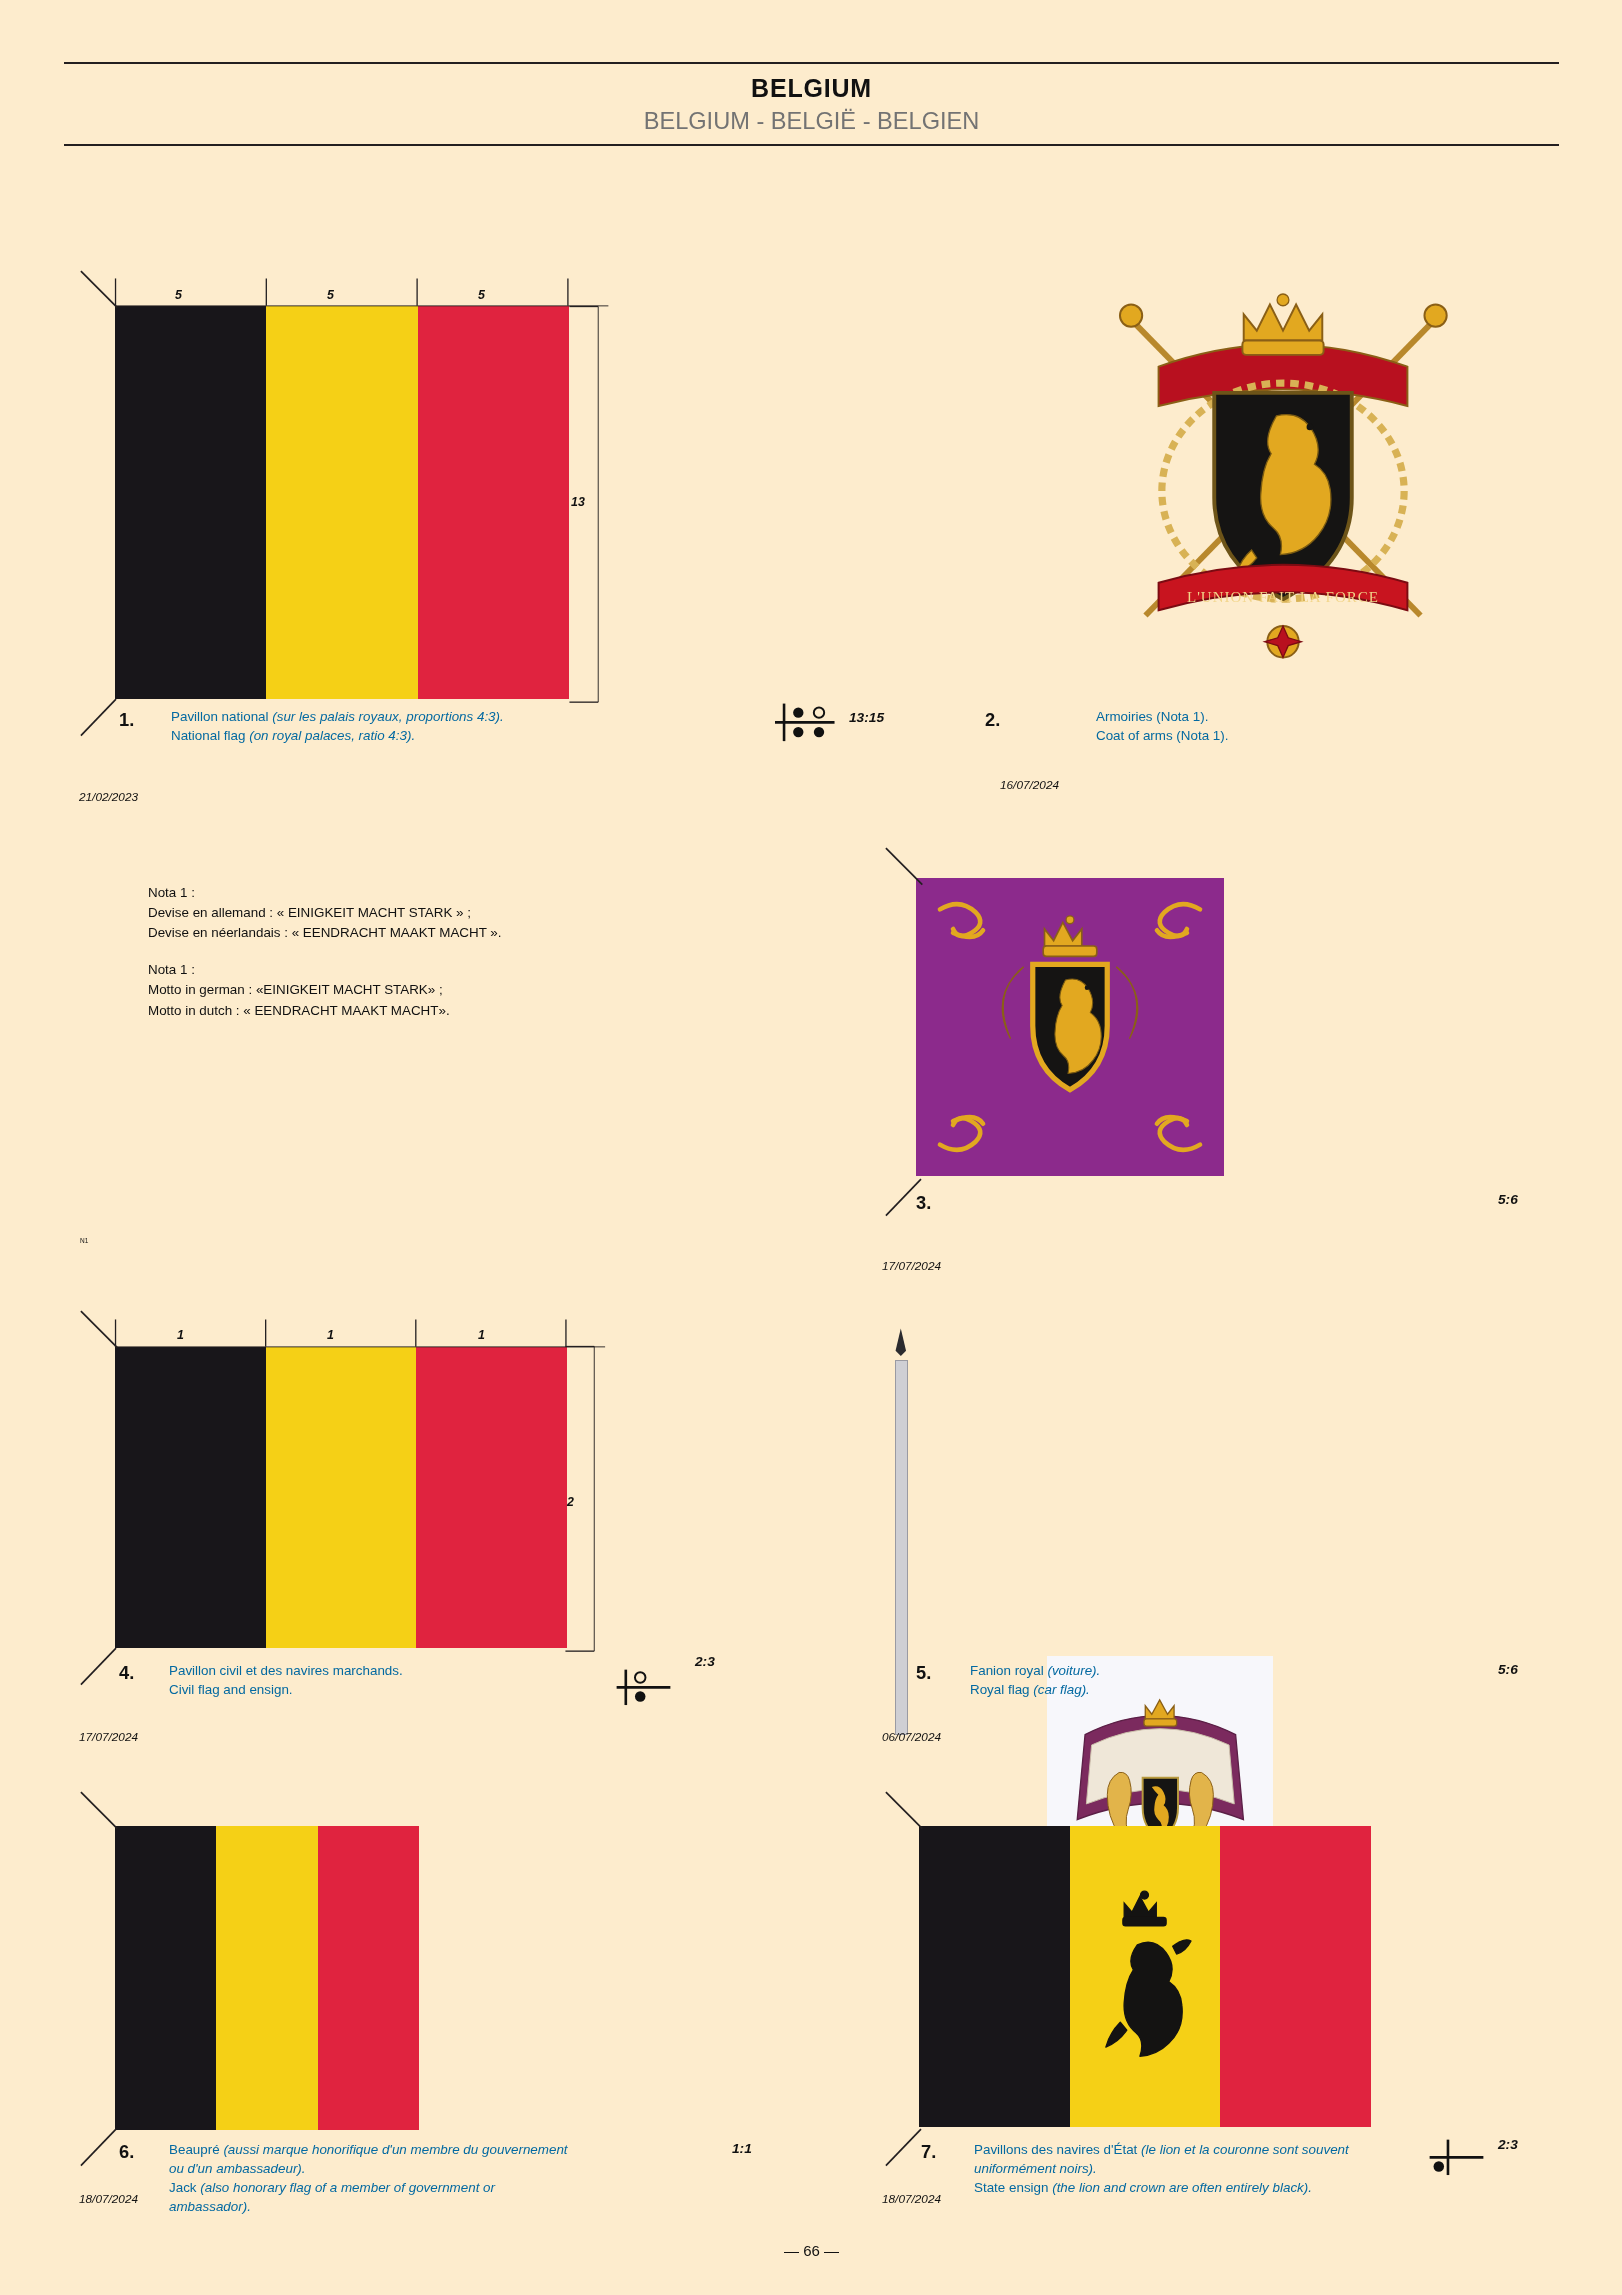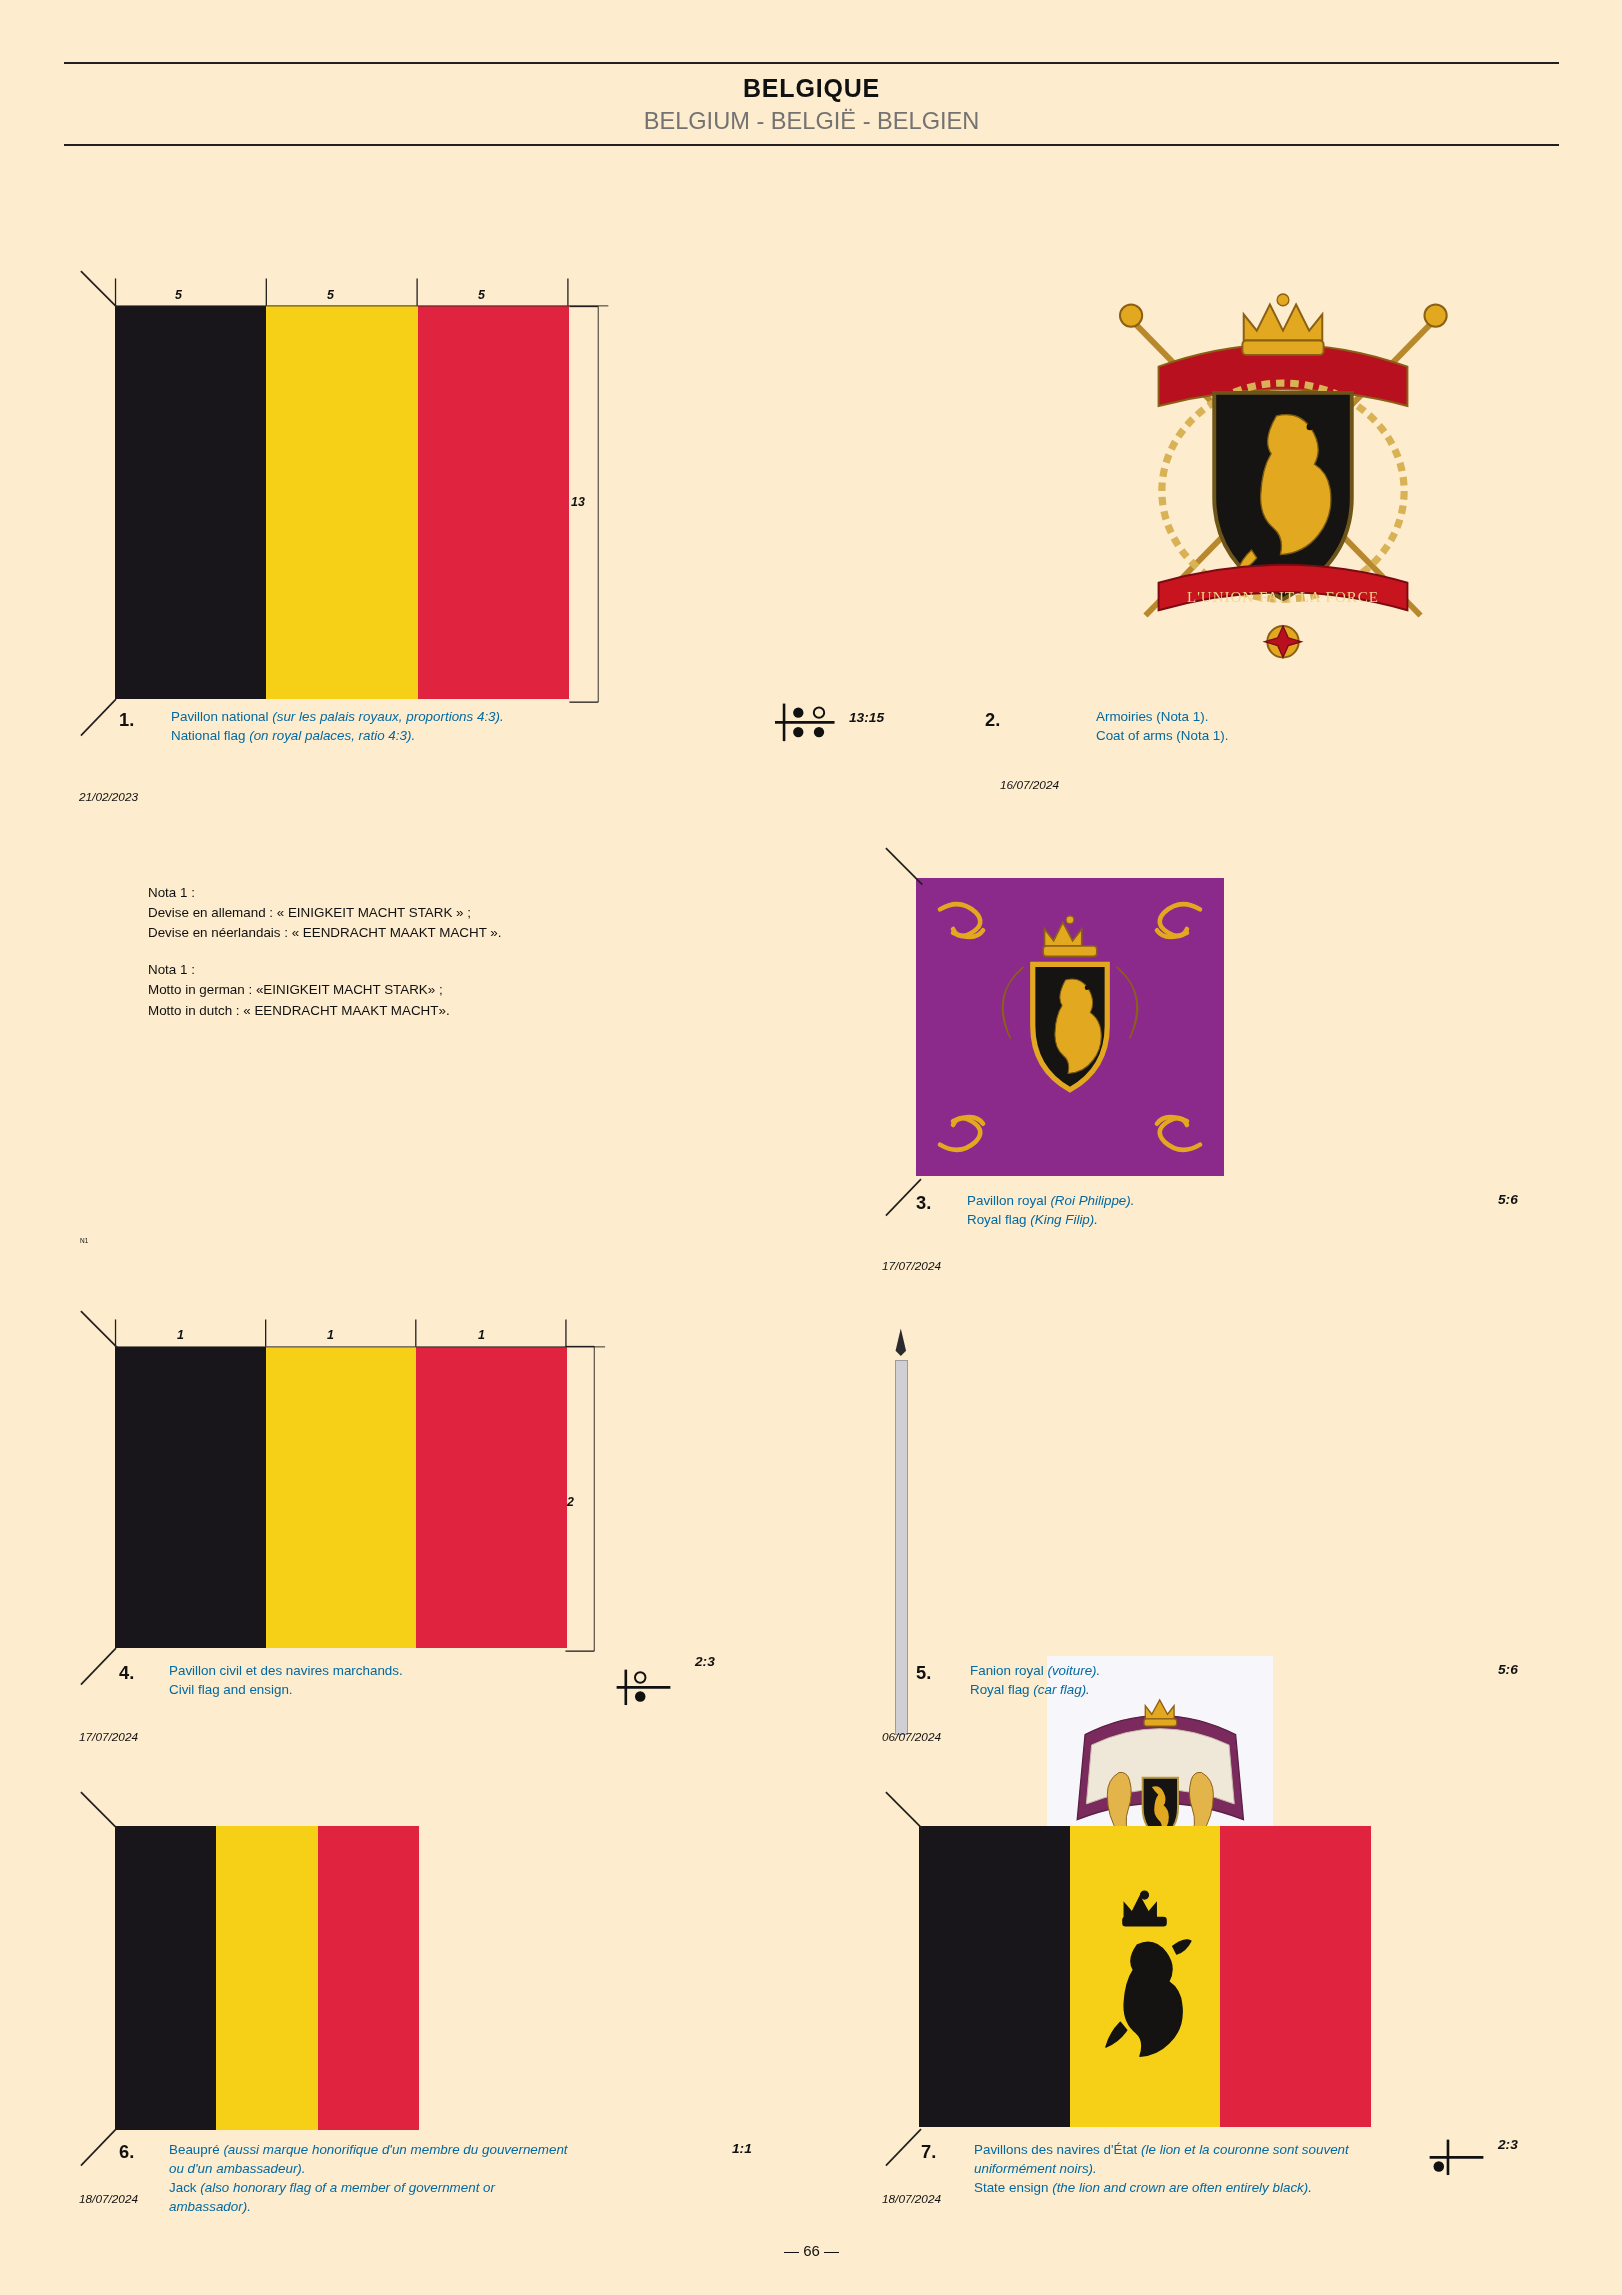--- a/index.html
+++ b/index.html
@@ -129,21 +129,21 @@
   }
 </style>
 </head>
 <body>
 
 <div class="page">
 
   <div class="header">
     <div class="rule"></div>
     <div class="titles">
-      <div class="title-1">BELGIQUE</div>
+      <div class="title-1">BELGIUM</div>
       <div class="title-2">BELGIUM - BELGIË - BELGIEN</div>
     </div>
     <div class="rule"></div>
   </div>
 
   <div class="abs" style="left:115px; top:306px;">
     <div class="tricolor" style="width:454px;height:393px;">
       <div style="width:33.34%;background:#18161a"></div>
       <div style="width:33.33%;background:#f5d016"></div>
       <div style="width:33.33%;background:#e0233f"></div>
@@ -279,26 +279,20 @@
       </g>
     </svg>
   </div>
   <svg class="abs" style="left:882px;top:844px;" width="52" height="46" viewBox="0 0 80 70">
     <line x1="6" y1="6" x2="62" y2="62" stroke="#231f20" stroke-width="2.6"></line>
   </svg>
   <svg class="abs" style="left:882px;top:1175px;" width="52" height="46" viewBox="0 0 80 70">
     <line x1="60" y1="6" x2="6" y2="62" stroke="#231f20" stroke-width="2.6"></line>
   </svg>
   <div class="num abs" style="left:916px;top:1192px;">3.</div>
-  <div class="cap abs" style="left:967px;top:1191px;width:406px;">
-    <span>Pavillon royal</span>
-    <i>(Roi Philippe).</i><br>
-    <span>Royal flag</span>
-    <i>(King Filip).</i>
-  </div>
   <div class="ratio abs" style="left:1498px;top:1192px;">5:6</div>
   <div class="date abs" style="left:882px;top:1259px;">17/07/2024</div>
 
   <div class="abs" style="left:115px;top:1347px;">
     <div class="tricolor" style="width:452px;height:301px;">
       <div style="width:33.34%;background:#18161a"></div>
       <div style="width:33.33%;background:#f5d016"></div>
       <div style="width:33.33%;background:#e0233f"></div>
     </div>
   </div>

